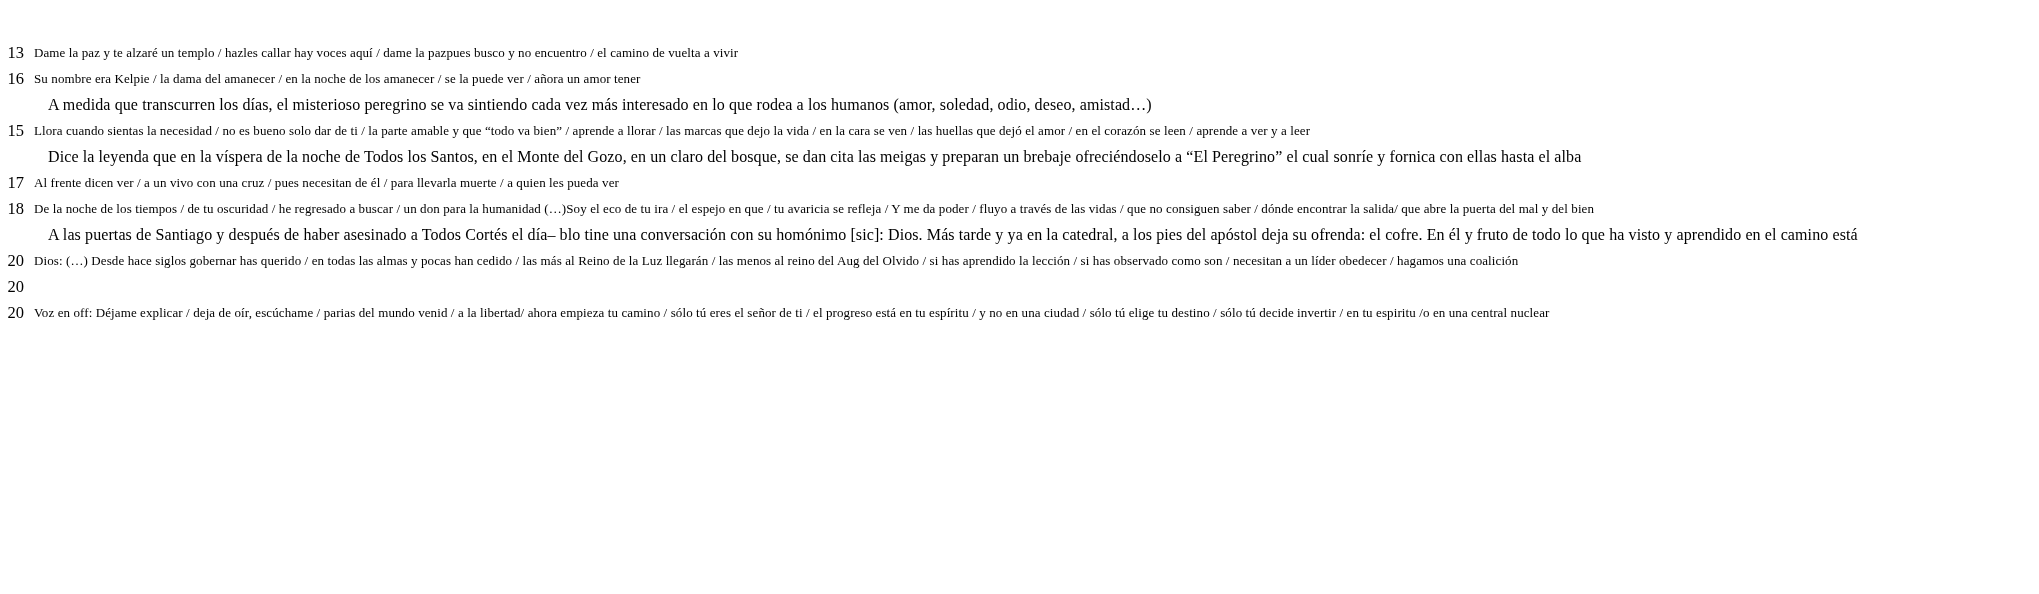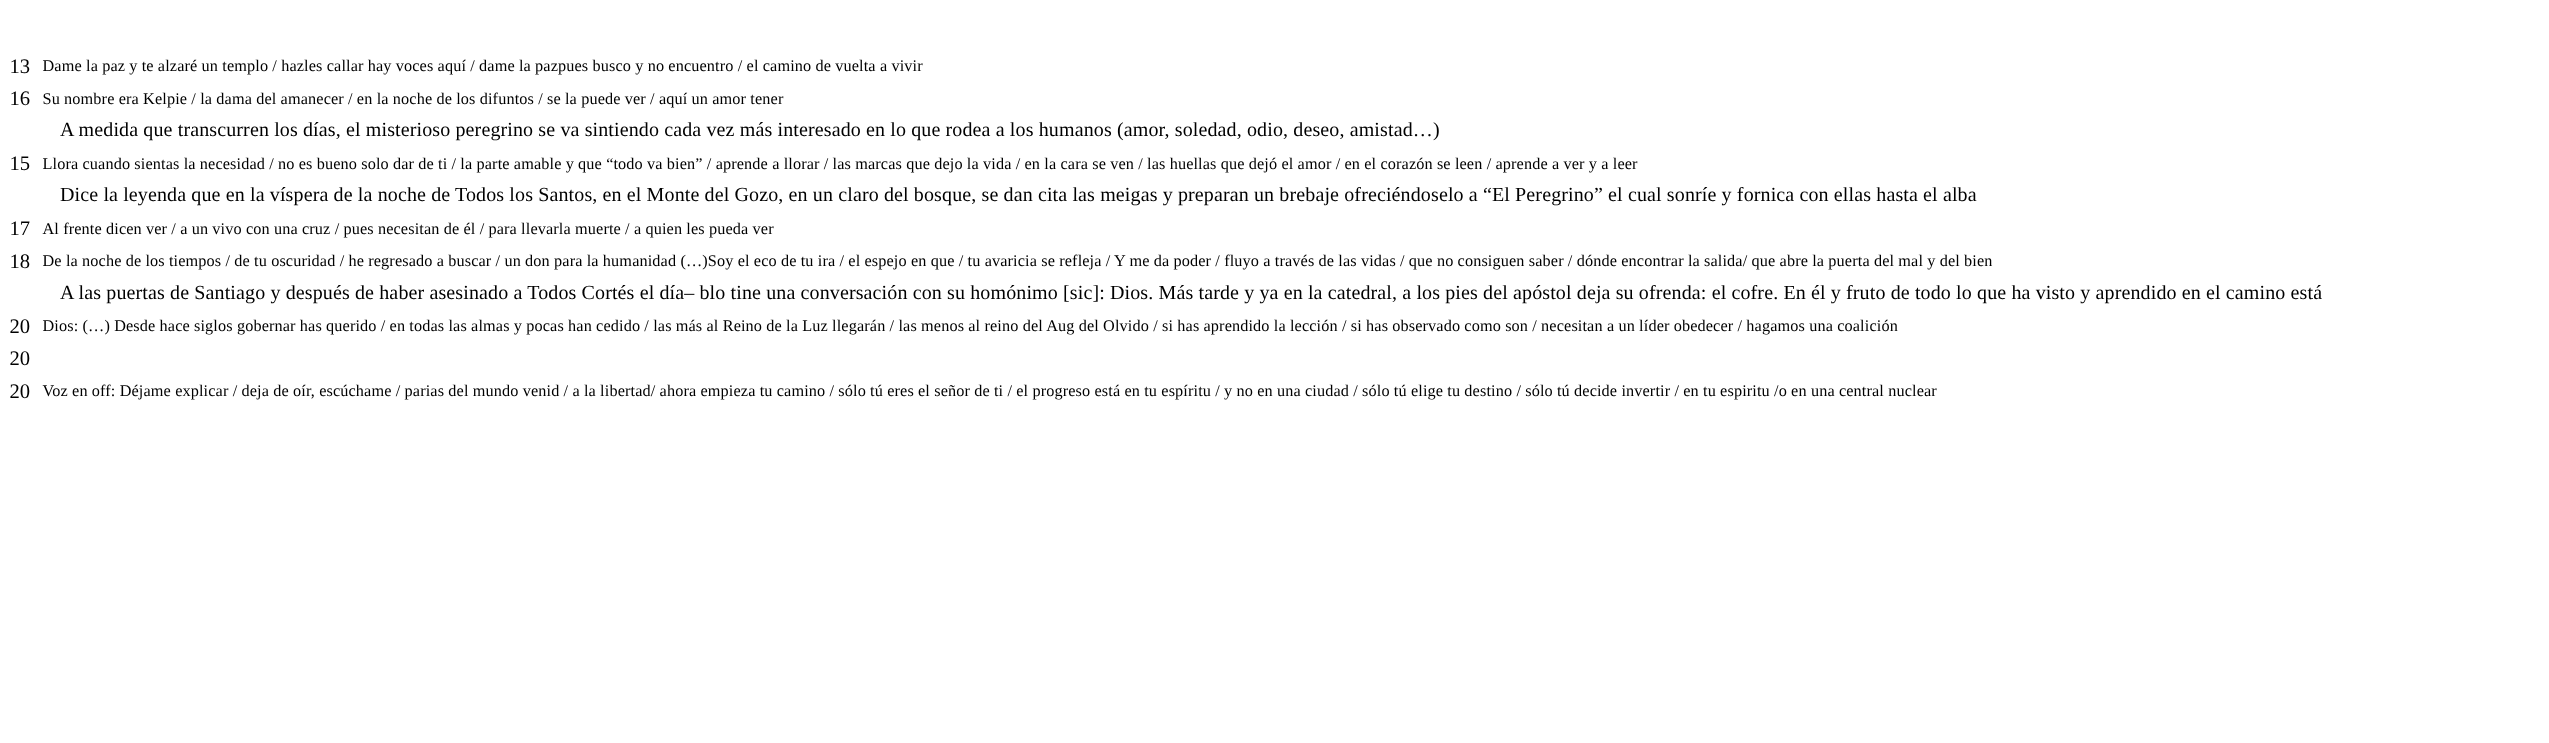--- a/index.html
+++ b/index.html
@@ -57,21 +57,21 @@
 <div class="page">
   <div class="lines">
 
     <div class="line">
       <span class="num">13</span>
       <span class="text">Dame la paz y te alzaré un templo / hazles callar hay voces aquí / dame la pazpues busco y no encuentro / el camino de vuelta a vivir</span>
     </div>
 
     <div class="line">
       <span class="num">16</span>
-      <span class="text">Su nombre era Kelpie / la dama del amanecer / en la noche de los difuntos / se la puede ver / aquí un amor tener</span>
+      <span class="text">Su nombre era Kelpie / la dama del amanecer / en la noche de los amanecer / se la puede ver / añora un amor tener</span>
     </div>
 
     <div class="line cont small">
       <span class="num"></span>
       <span class="text">A medida que transcurren los días, el misterioso peregrino se va sintiendo cada vez más interesado en lo que rodea a los humanos (amor, soledad, odio, deseo, amistad…)</span>
     </div>
 
     <div class="line">
       <span class="num">15</span>
       <span class="text">Llora cuando sientas la necesidad / no es bueno solo dar de ti / la parte amable y que “todo va bien” / aprende a llorar / las marcas que dejo la vida / en la cara se ven / las huellas que dejó el amor / en el corazón se leen / aprende a ver y a leer</span>

